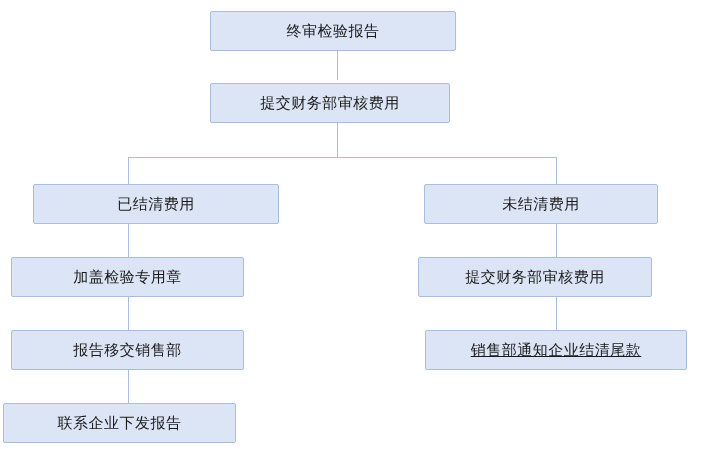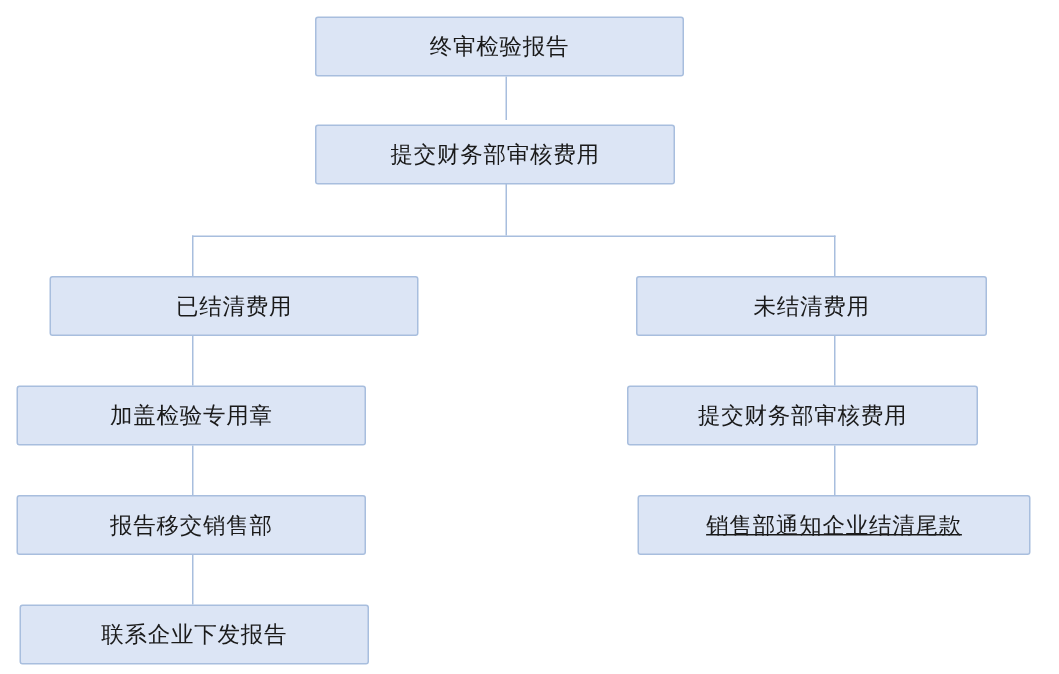--- a/index.html
+++ b/index.html
@@ -67,21 +67,21 @@
   <div class="node" style="left:210px; top:11px; width:246px; height:40px;">终审检验报告</div>
 
   <div class="node" style="left:210px; top:83px; width:240px; height:40px;">提交财务部审核费用</div>
 
   <div class="node" style="left:4px; top:184px; width:246px; height:40px;margin-left:29px;">已结清费用</div>
 
   <div class="node" style="left:11px; top:257px; width:233px; height:40px;">加盖检验专用章</div>
 
   <div class="node" style="left:11px; top:330px; width:233px; height:40px;">报告移交销售部</div>
 
-  <div class="node" style="left:13px; top:403px; width:233px; height:40px;">联系企业下发报告</div>
+  <div class="node" style="left:3px; top:403px; width:233px; height:40px;">联系企业下发报告</div>
 
   <div class="node" style="left:424px; top:184px; width:234px; height:40px;text-align:right;">未结清费用</div>
 
   <div class="node" style="left:418px; top:257px; width:234px; height:40px;">提交财务部审核费用</div>
 
   <div class="node" style="left:425px; top:330px; width:262px; height:40px;text-decoration:underline;">销售部通知企业结清尾款</div>
 
 </div>
 
 </body></html>

